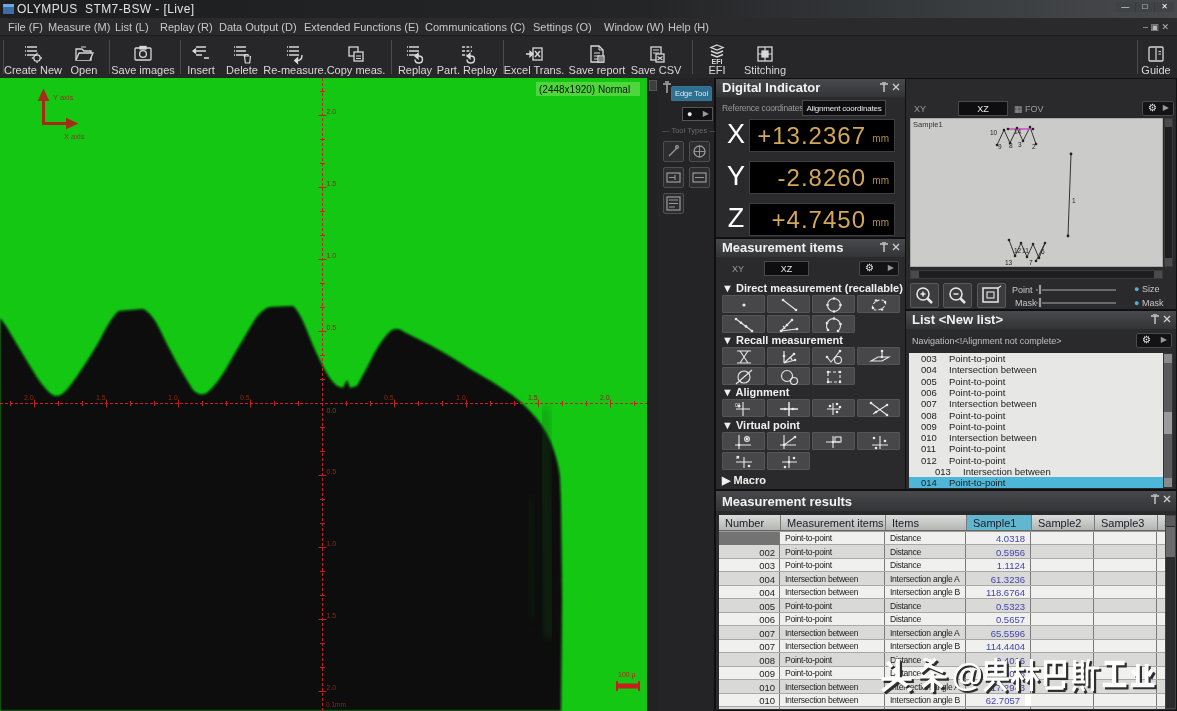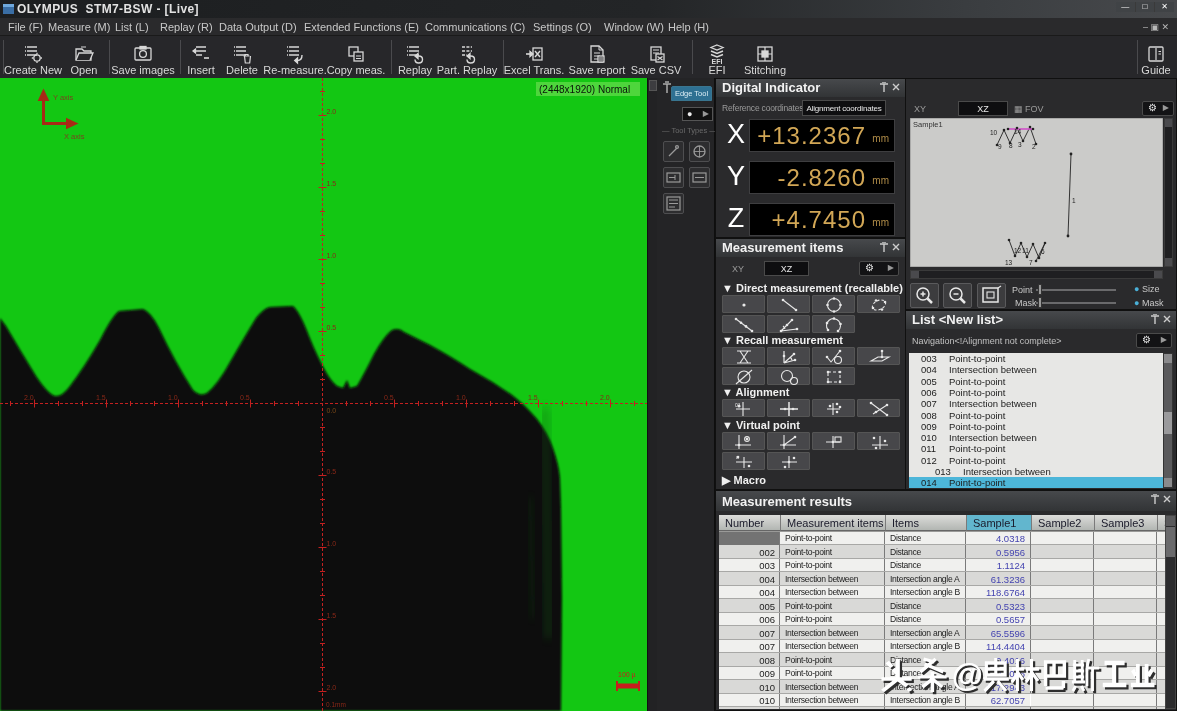--- a/index.html
+++ b/index.html
@@ -1,18 +1,18 @@
 <!DOCTYPE html>
 <html><head><meta charset="utf-8"><style>
 *{margin:0;padding:0;box-sizing:border-box}
 html,body{width:1177px;height:711px;overflow:hidden}
 body{position:relative;background:#1e1e20;font-family:"Liberation Sans",sans-serif;-webkit-font-smoothing:antialiased}
 .abs{position:absolute}
 #titlebar{left:0;top:0;width:1177px;height:18px;background:linear-gradient(90deg,#1c1e20 0%,#232527 55%,#3a3d40 82%,#47494c 100%)}
-#titlebar .t{position:absolute;left:17px;top:2px;font-size:12px;font-weight:bold;color:#e2e2e2;letter-spacing:.4px}
+#titlebar .t{position:absolute;left:17px;top:2px;font-size:12px;font-weight:normal;color:#e2e2e2;letter-spacing:.4px}
 #winbtns{position:absolute;right:3px;top:2px;width:58px;height:10px;background:#6a6d70;border-radius:3px;display:flex}
 #winbtns div{flex:1;border-right:1px solid #3a3a3a;color:#fff;font-size:8px;line-height:9px;text-align:center;background:#404346}
 #winbtns div:last-child{border-right:none}
 #menubar{left:0;top:18px;width:1177px;height:18px;background:#2a2a2c;border-bottom:1px solid #1a1a1a}
 #menubar span{position:absolute;top:3px;font-size:11px;color:#c8c8c8;white-space:nowrap}
 #toolbar{left:0;top:36px;width:1177px;height:42px;background:#27272a}
 .tbtn{position:absolute;text-align:center}
 .tbtn .lbl{position:absolute;top:24px;left:50%;transform:translateX(-50%);font-size:11px;color:#d8d8d8;white-space:nowrap}
 .tsep{position:absolute;top:4px;width:1px;height:34px;background:#4a4a4d}
 .panel{position:absolute;background:#2a2a2c;border:1px solid #101010}
@@ -788,21 +788,21 @@
       <div style="position:absolute;left:0;top:165.0px;width:61px;height:12.5px;color:#222;text-align:right;padding:1.5px 4px 0 0;border-right:1px solid #7a7a7a">010</div>
       <div style="position:absolute;left:62px;top:165.0px;width:104px;height:12.5px;color:#222;padding:1.5px 0 0 4px;border-right:1px solid #7a7a7a;white-space:nowrap;overflow:hidden;font-size:8.6px;letter-spacing:-0.3px">Intersection between</div>
       <div style="position:absolute;left:167px;top:165.0px;width:80px;height:12.5px;color:#222;padding:1.5px 0 0 4px;border-right:1px solid #7a7a7a;white-space:nowrap;overflow:hidden;font-size:8.6px;letter-spacing:-0.3px">Intersection angle A</div>
       <div style="position:absolute;left:248px;top:165.0px;width:64px;height:12.5px;color:#4444b0;text-align:right;padding:1.5px 5px 0 0;border-right:1px solid #7a7a7a">117.2943</div>
       <div style="position:absolute;left:313px;top:165.0px;width:62px;height:12.5px;border-right:1px solid #7a7a7a"></div>
       <div style="position:absolute;left:376px;top:165.0px;width:62px;height:12.5px;border-right:1px solid #7a7a7a"></div>
       <div style="position:absolute;left:0;top:178.5px;width:446px;height:13.5px;background:#f0f0ee;border-bottom:1px solid #a8a8a6"></div>
       <div style="position:absolute;left:0;top:178.5px;width:61px;height:12.5px;color:#222;text-align:right;padding:1.5px 4px 0 0;border-right:1px solid #7a7a7a">010</div>
       <div style="position:absolute;left:62px;top:178.5px;width:104px;height:12.5px;color:#222;padding:1.5px 0 0 4px;border-right:1px solid #7a7a7a;white-space:nowrap;overflow:hidden;font-size:8.6px;letter-spacing:-0.3px">Intersection between</div>
       <div style="position:absolute;left:167px;top:178.5px;width:80px;height:12.5px;color:#222;padding:1.5px 0 0 4px;border-right:1px solid #7a7a7a;white-space:nowrap;overflow:hidden;font-size:8.6px;letter-spacing:-0.3px">Intersection angle B</div>
-      <div style="position:absolute;left:248px;top:178.5px;width:64px;height:12.5px;color:#4444b0;text-align:right;padding:1.5px 5px 0 0;border-right:1px solid #ffffff">62.7057</div>
+      <div style="position:absolute;left:248px;top:178.5px;width:64px;height:12.5px;color:#4444b0;text-align:right;padding:1.5px 5px 0 0;border-right:6px solid #ffffff">62.7057</div>
       <div style="position:absolute;left:313px;top:178.5px;width:62px;height:12.5px;border-right:1px solid #7a7a7a"></div>
       <div style="position:absolute;left:376px;top:178.5px;width:62px;height:12.5px;border-right:1px solid #7a7a7a"></div>
       <div style="position:absolute;left:0;top:192.0px;width:446px;height:13.5px;background:#d9d9d7;border-bottom:1px solid #a8a8a6"></div>
       <div style="position:absolute;left:0;top:192.0px;width:61px;height:12.5px;color:#222;text-align:right;padding:1.5px 4px 0 0;border-right:1px solid #7a7a7a">011</div>
       <div style="position:absolute;left:62px;top:192.0px;width:104px;height:12.5px;color:#222;padding:1.5px 0 0 4px;border-right:1px solid #7a7a7a;white-space:nowrap;overflow:hidden;font-size:8.6px;letter-spacing:-0.3px">Point-to-point</div>
       <div style="position:absolute;left:167px;top:192.0px;width:80px;height:12.5px;color:#222;padding:1.5px 0 0 4px;border-right:1px solid #7a7a7a;white-space:nowrap;overflow:hidden;font-size:8.6px;letter-spacing:-0.3px">Distance</div>
       <div style="position:absolute;left:248px;top:192.0px;width:64px;height:12.5px;color:#4444b0;text-align:right;padding:1.5px 5px 0 0;border-right:1px solid #7a7a7a">5.6242</div>
       <div style="position:absolute;left:313px;top:192.0px;width:62px;height:12.5px;border-right:1px solid #7a7a7a"></div>
       <div style="position:absolute;left:376px;top:192.0px;width:62px;height:12.5px;border-right:1px solid #7a7a7a"></div>
     </div>

